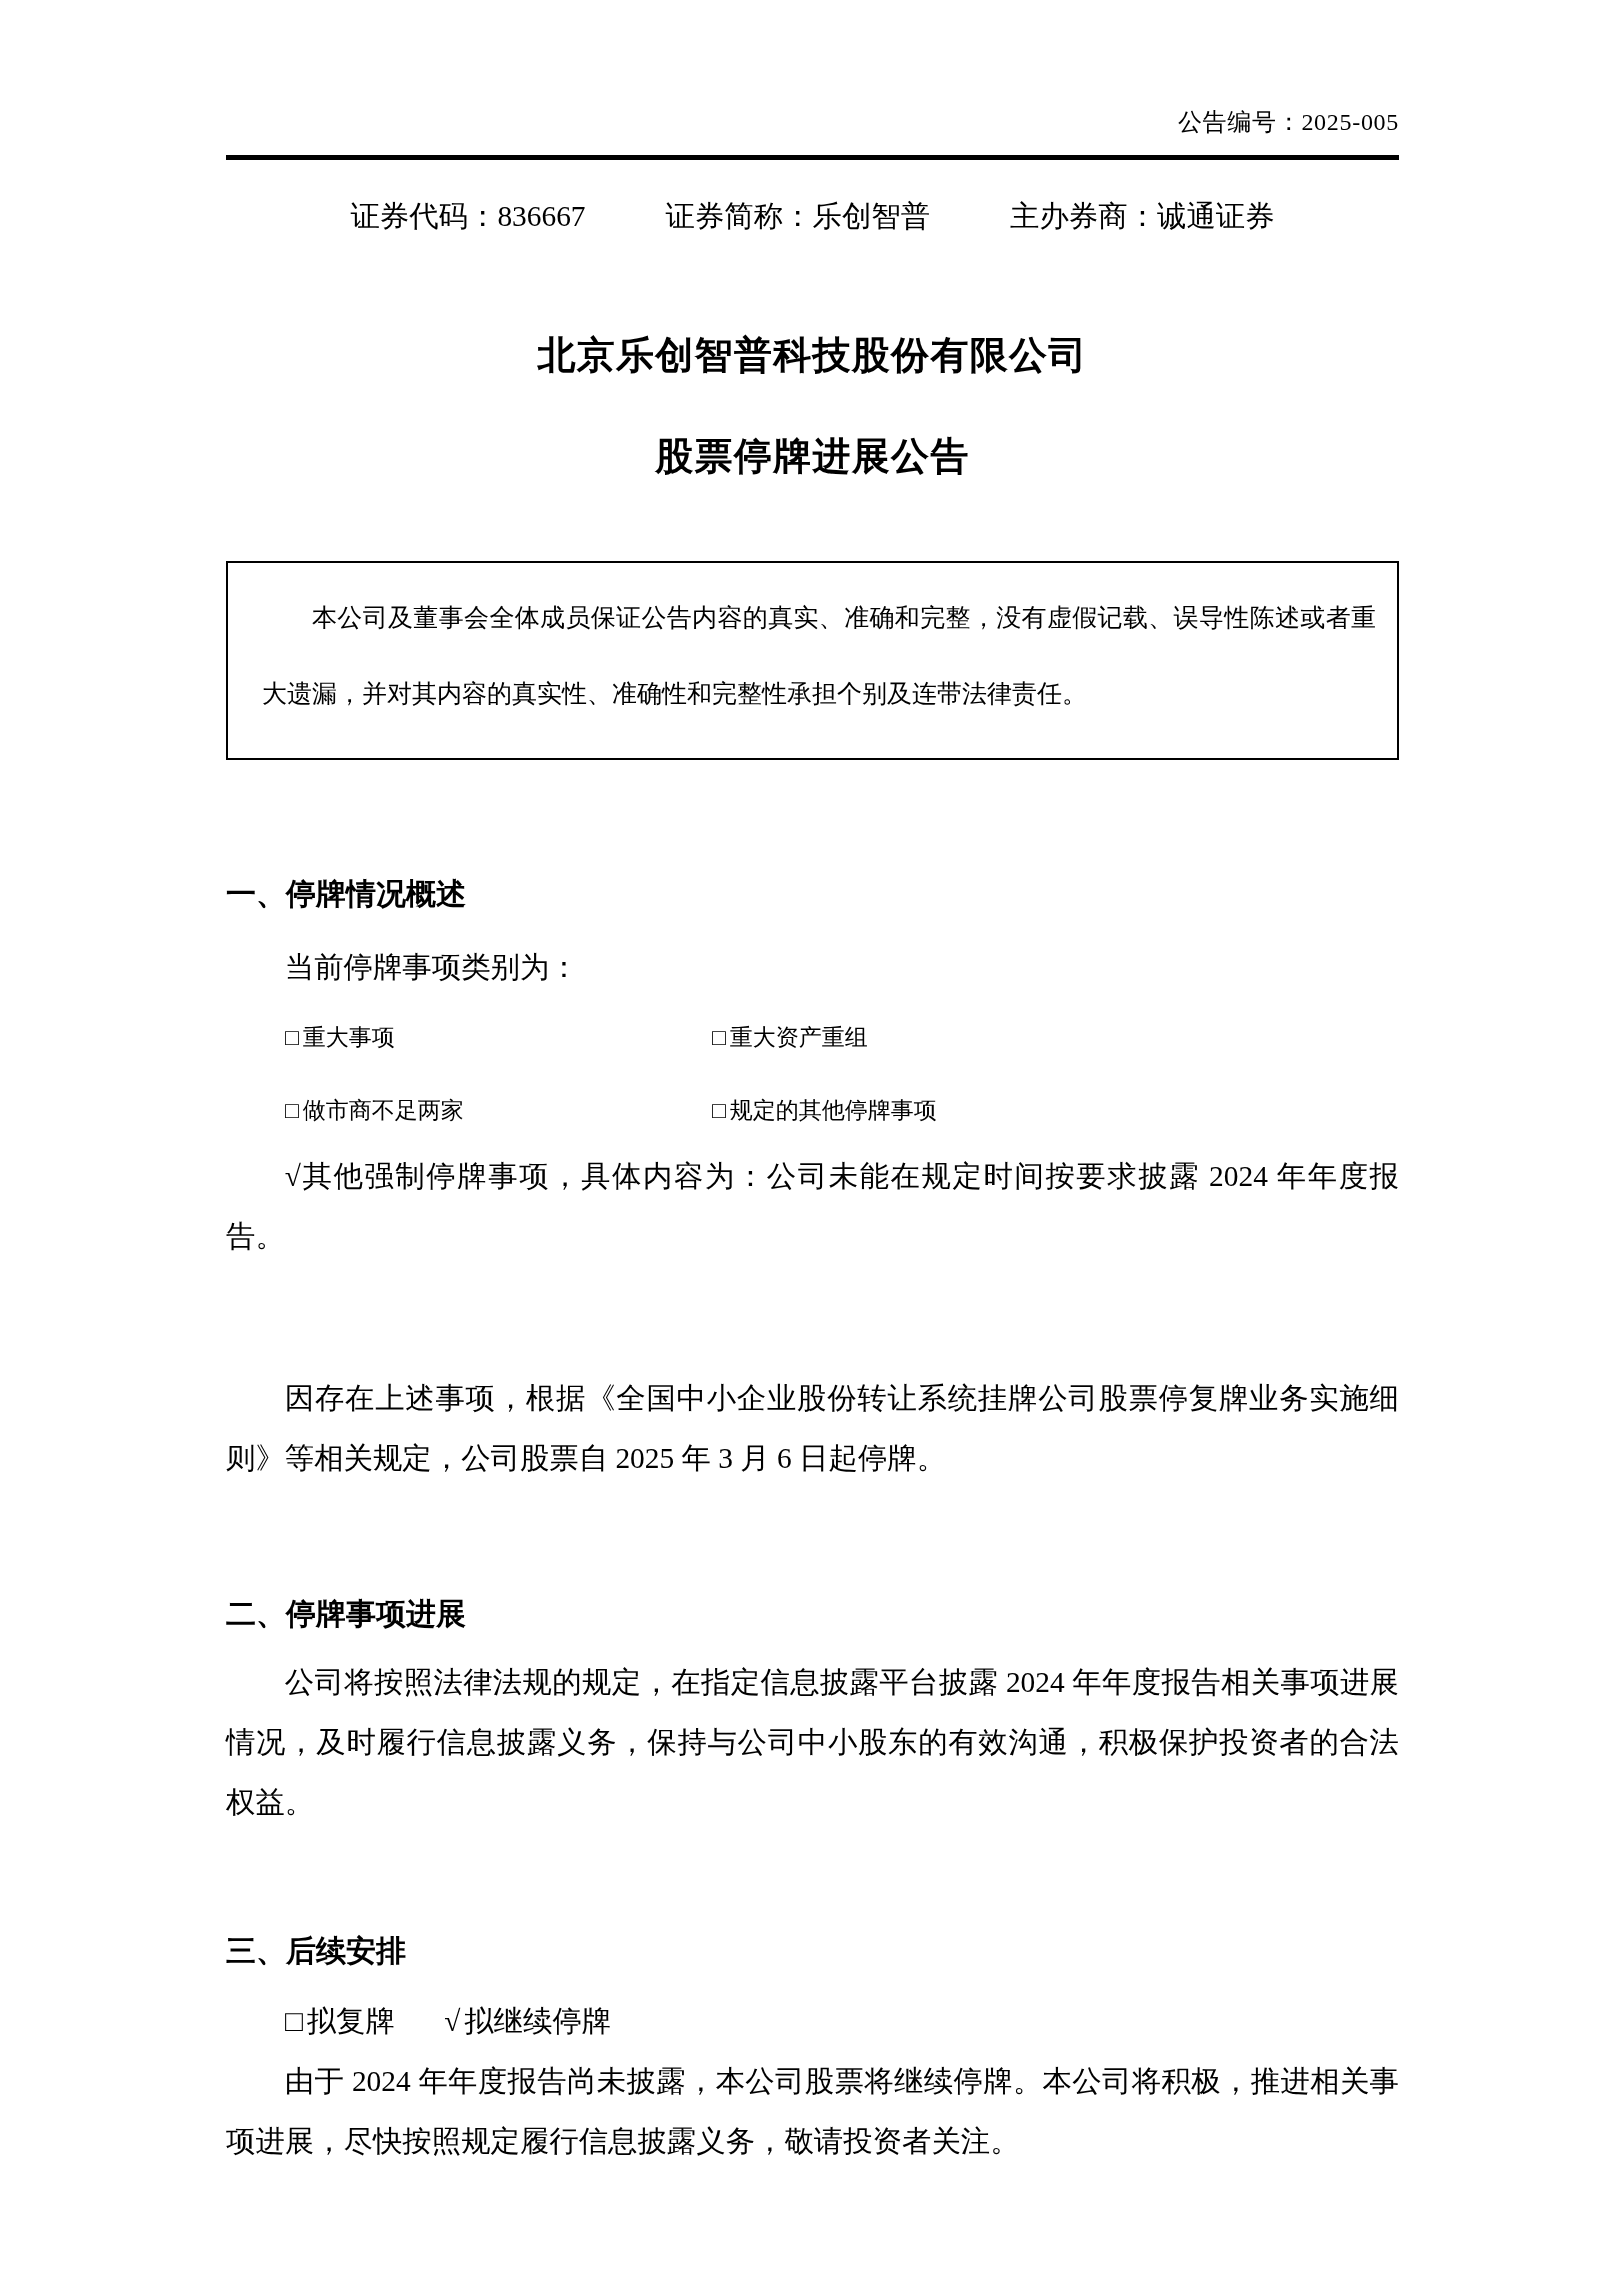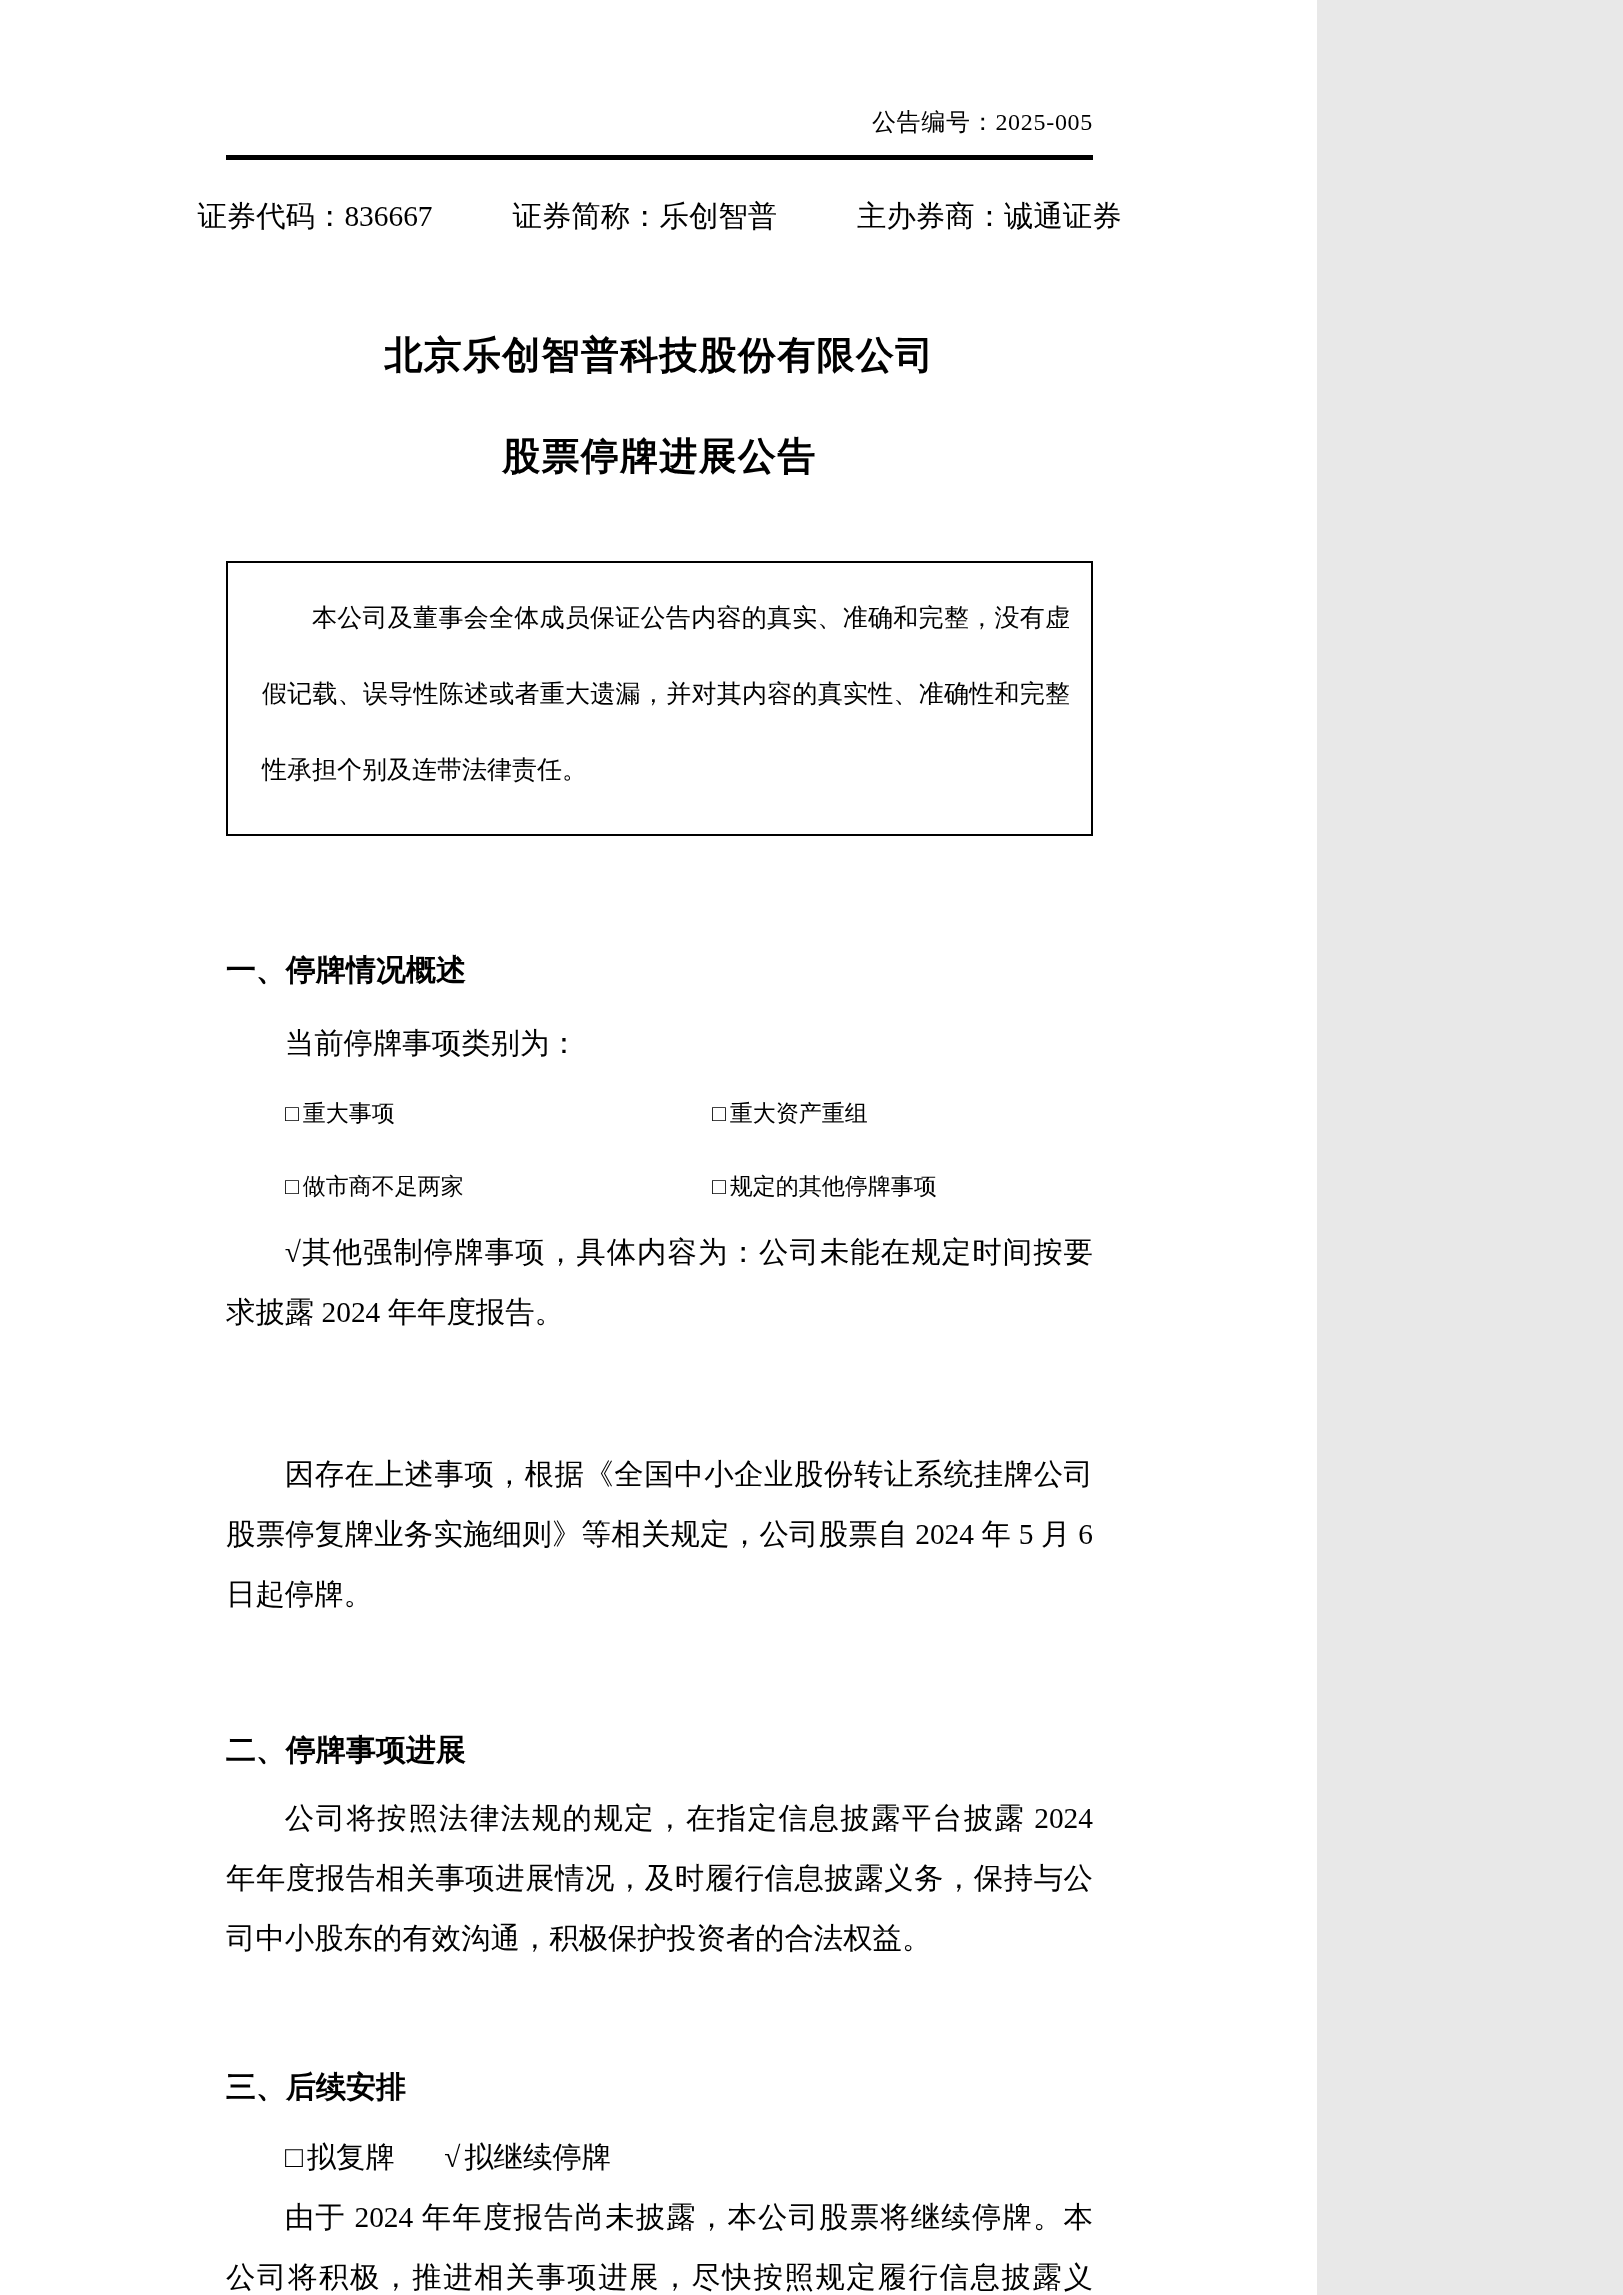--- a/index.html
+++ b/index.html
@@ -1,18 +1,18 @@
 <!DOCTYPE html>
 <html style="font-size:10.5px"><head>
 <meta charset="utf-8">
 <style>
   * { margin:0; padding:0; box-sizing:border-box; }
   html,body { background:#e8e8e8; }
   .page {
-    width:1317px; height:2295px;
+    width:1623px; height:2295px;
     background:#ffffff;
     position:relative;
     font-family:"Liberation Serif","DejaVu Serif",serif;
     color:#000;
     padding:0 224px 0 226px;
     overflow:hidden;
   }
   .announce-no {
     padding-top:106px;
     text-align:right;
@@ -135,21 +135,21 @@
     </div>
     <div class="option-item">
       <span class="mark">□</span><span>规定的其他停牌事项</span>
     </div>
   </div>
 
   <div class="body-line indent selected-para">
     <span class="mark">√</span><span>其他强制停牌事项，具体内容为：公司未能在规定时间按要求披露 2024 年年度报告。</span>
   </div>
 
-  <div class="body-line indent para-gap">因存在上述事项，根据《全国中小企业股份转让系统挂牌公司股票停复牌业务实施细则》等相关规定，公司股票自 2024 年 5 月 6 日起停牌。</div>
+  <div class="body-line indent para-gap">因存在上述事项，根据《全国中小企业股份转让系统挂牌公司股票停复牌业务实施细则》等相关规定，公司股票自 2025 年 3 月 6 日起停牌。</div>
 
   <div class="section-heading sec2-heading">二、停牌事项进展</div>
 
   <div class="body-line indent sec-para">公司将按照法律法规的规定，在指定信息披露平台披露 2024 年年度报告相关事项进展情况，及时履行信息披露义务，保持与公司中小股东的有效沟通，积极保护投资者的合法权益。</div>
 
   <div class="section-heading sec3-heading">三、后续安排</div>
 
   <div class="resume-options">
     <span class="option-item">
       <span class="mark">□</span><span>拟复牌</span>

